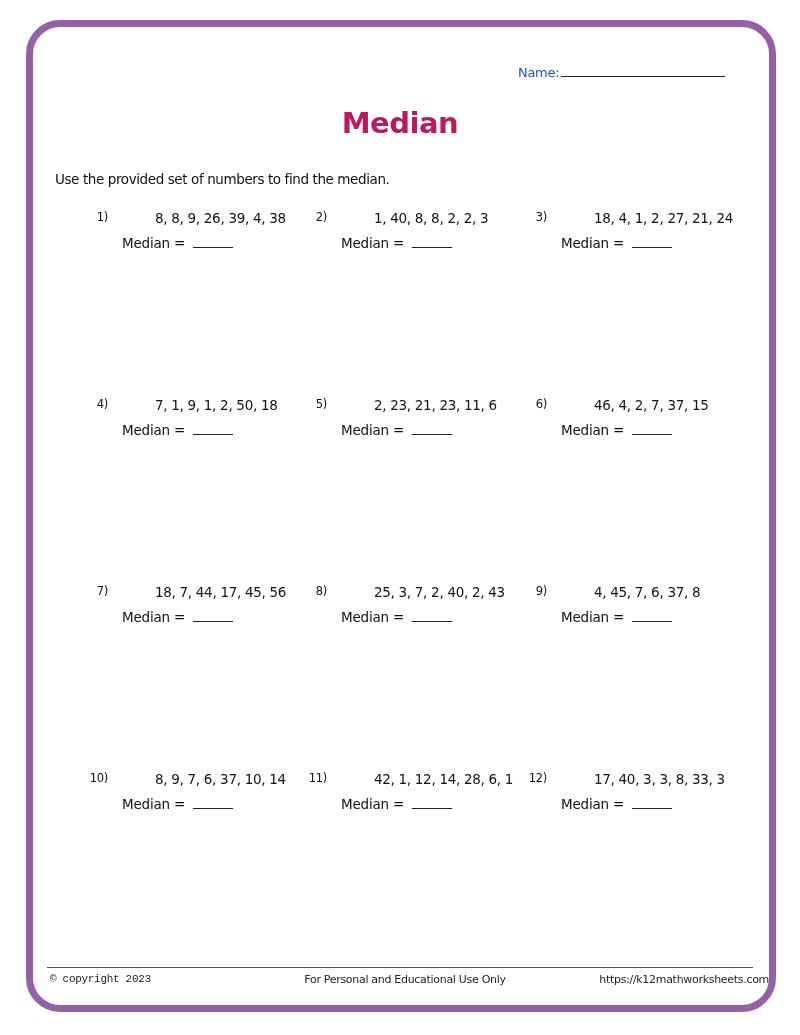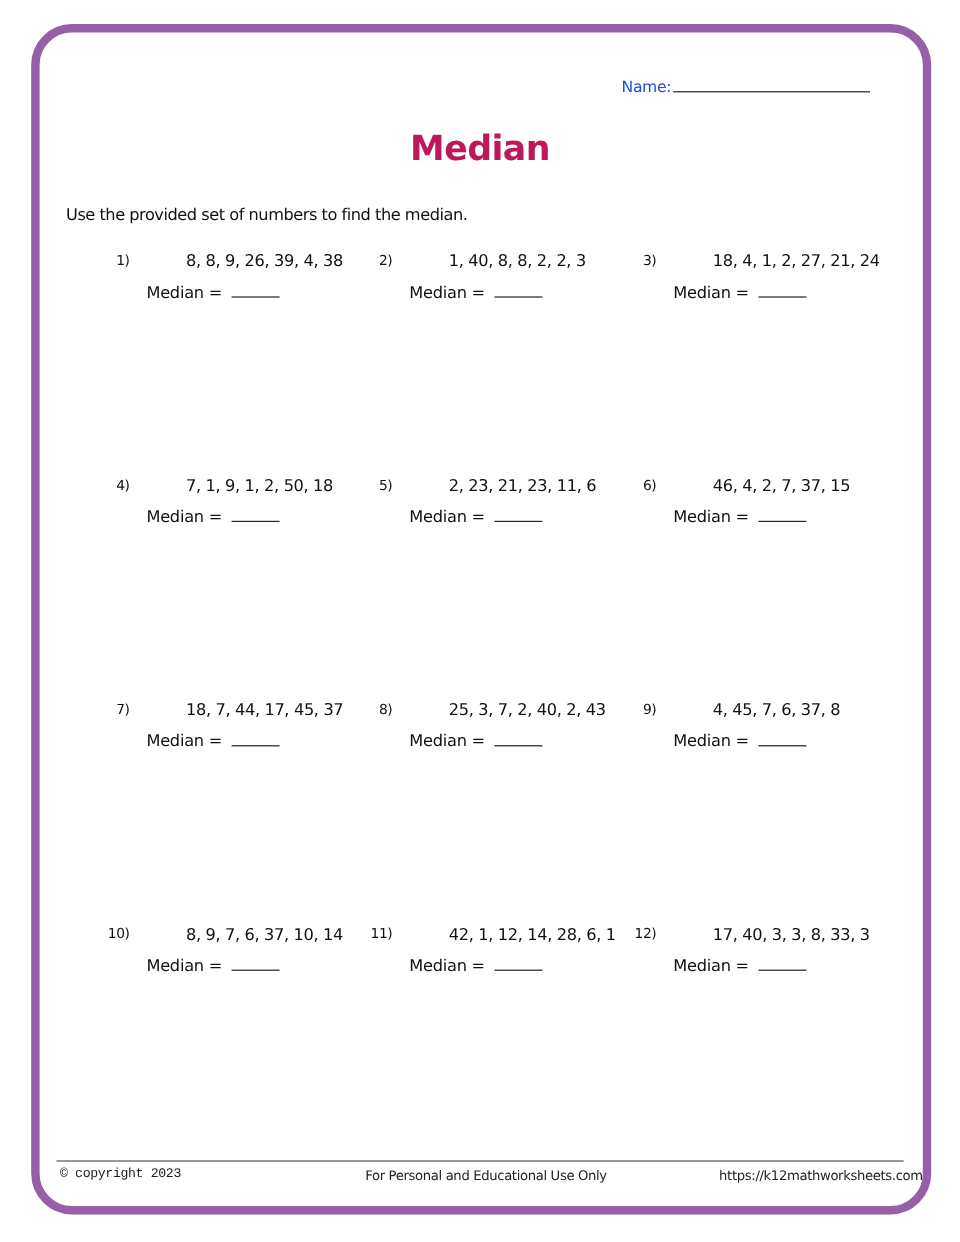--- a/index.html
+++ b/index.html
@@ -161,21 +161,21 @@
   <span class="pmedian"><span>Median =</span><span class="blank"></span></span>
 </div>
 <div class="problem" style="left:519px; top:397px;">
   <span class="pnum">6)</span>
   <span class="pnums">46, 4, 2, 7, 37, 15</span>
   <span class="pmedian"><span>Median =</span><span class="blank"></span></span>
 </div>
 
 <div class="problem" style="left:80px; top:584px;">
   <span class="pnum">7)</span>
-  <span class="pnums">18, 7, 44, 17, 45, 37</span>
+  <span class="pnums">18, 7, 44, 17, 45, 56</span>
   <span class="pmedian"><span>Median =</span><span class="blank"></span></span>
 </div>
 <div class="problem" style="left:299px; top:584px;">
   <span class="pnum">8)</span>
   <span class="pnums">25, 3, 7, 2, 40, 2, 43</span>
   <span class="pmedian"><span>Median =</span><span class="blank"></span></span>
 </div>
 <div class="problem" style="left:519px; top:584px;">
   <span class="pnum">9)</span>
   <span class="pnums">4, 45, 7, 6, 37, 8</span>

